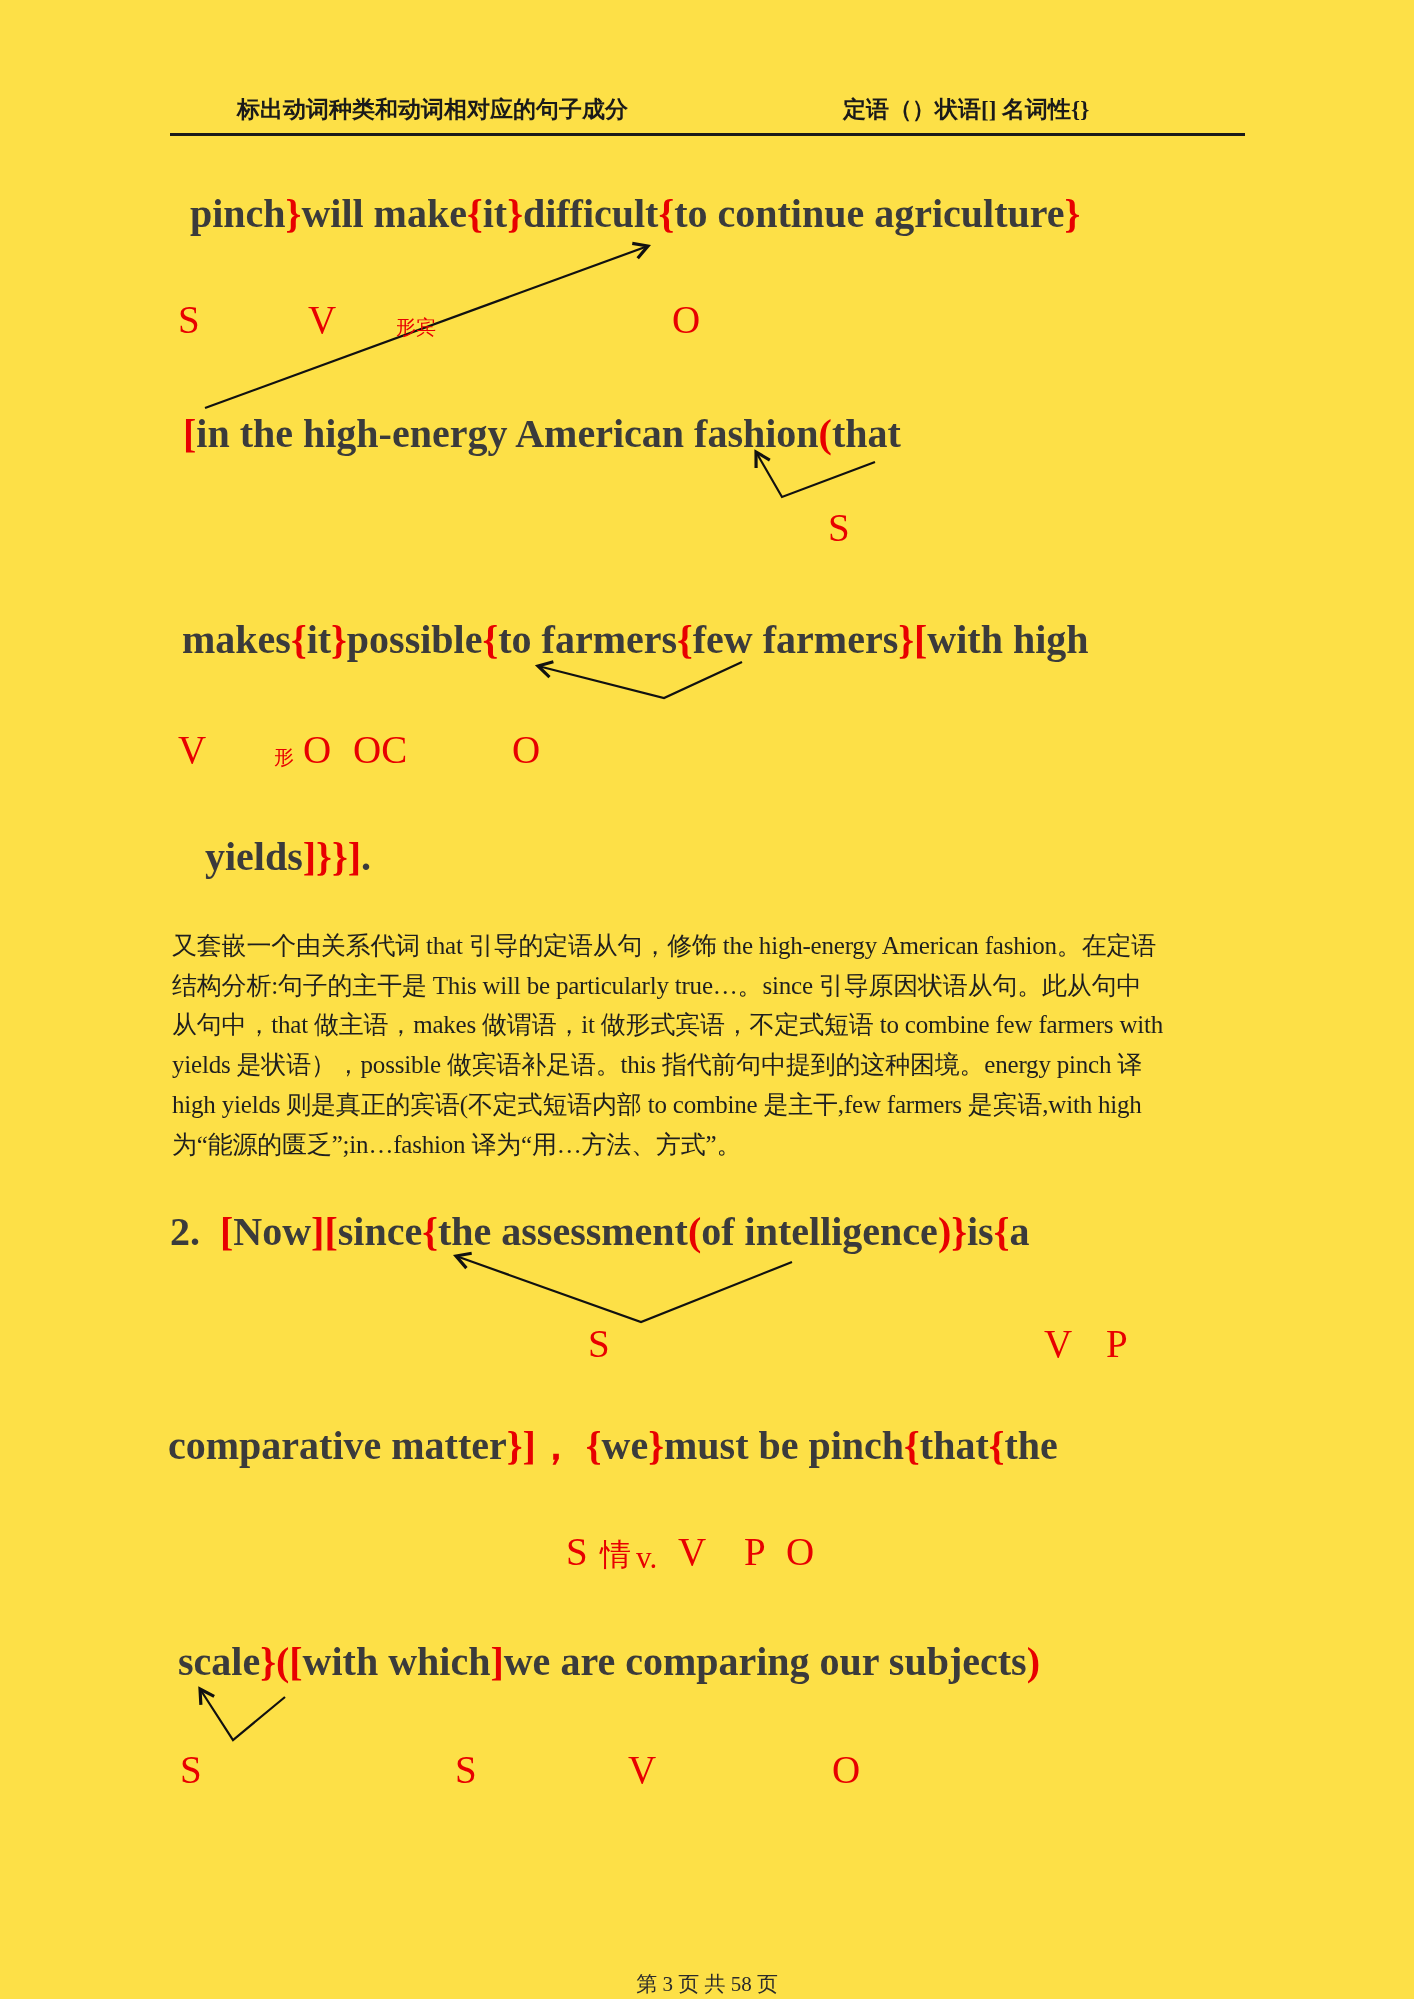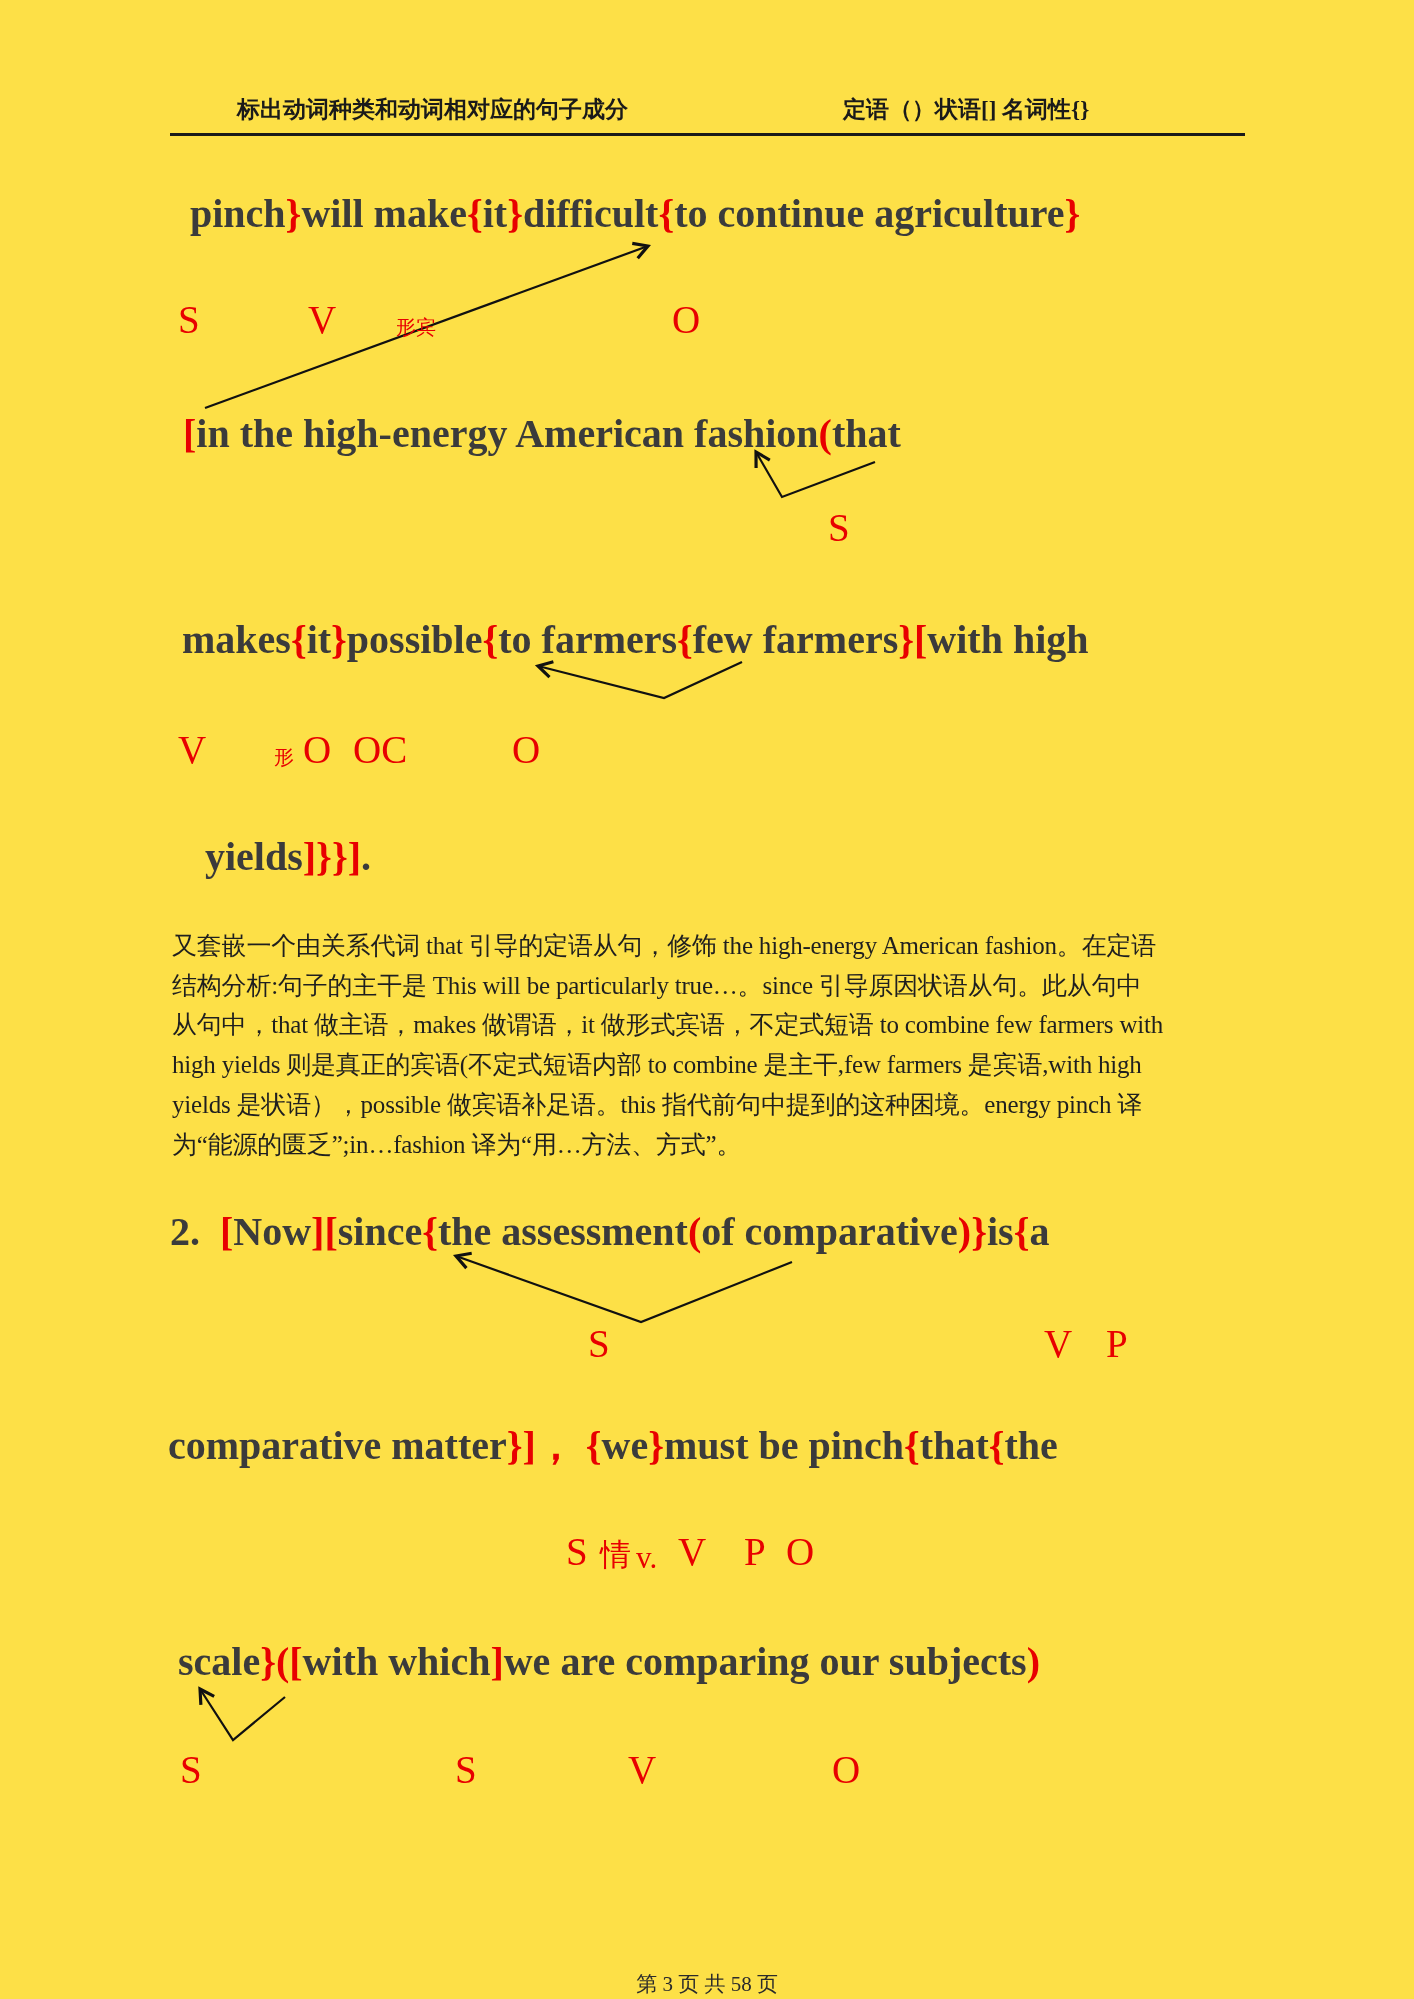--- a/index.html
+++ b/index.html
@@ -71,26 +71,26 @@
     <span class="mk" style="left:353px;top:730px">OC</span>
     <span class="mk" style="left:512px;top:730px">O</span>
   </div>
 
   <div class="bigline" style="left:205px;top:833px"><span>yields</span><span class="red">]}}]</span><span>.</span></div>
 
   <div class="para">
     <div class="para-line">又套嵌一个由关系代词 that 引导的定语从句，修饰 the high-energy American fashion。在定语</div>
     <div class="para-line">结构分析:句子的主干是 This will be particularly true…。since 引导原因状语从句。此从句中</div>
     <div class="para-line">从句中，that 做主语，makes 做谓语，it 做形式宾语，不定式短语 to combine few farmers with</div>
+    <div class="para-line">yields 是状语），possible 做宾语补足语。this 指代前句中提到的这种困境。energy pinch 译</div>
     <div class="para-line">high yields 则是真正的宾语(不定式短语内部 to combine 是主干,few farmers 是宾语,with high</div>
-    <div class="para-line">yields 是状语），possible 做宾语补足语。this 指代前句中提到的这种困境。energy pinch 译</div>
     <div class="para-line">为“能源的匮乏”;in…fashion 译为“用…方法、方式”。</div>
   </div>
 
-  <div class="bigline" style="left:170px;top:1208px"><span>2.  </span><span class="red">[</span><span>Now</span><span class="red">][</span><span>since</span><span class="red">{</span><span>the assessment</span><span class="red">(</span><span>of comparative</span><span class="red">)}</span><span>is</span><span class="red">{</span><span>a</span></div>
+  <div class="bigline" style="left:170px;top:1208px"><span>2.  </span><span class="red">[</span><span>Now</span><span class="red">][</span><span>since</span><span class="red">{</span><span>the assessment</span><span class="red">(</span><span>of intelligence</span><span class="red">)}</span><span>is</span><span class="red">{</span><span>a</span></div>
 
   <div>
     <span class="mk" style="left:588px;top:1324px">S</span>
     <span class="mk" style="left:1044px;top:1324px">V</span>
     <span class="mk" style="left:1106px;top:1324px">P</span>
   </div>
 
   <div class="bigline" style="left:168px;top:1422px"><span>comparative matter</span><span class="red">}]</span><span class="red">，</span><span> </span><span class="red">{</span><span>we</span><span class="red">}</span><span>must be pinch</span><span class="red">{</span><span>that</span><span class="red">{</span><span>the</span></div>
 
   <div>

